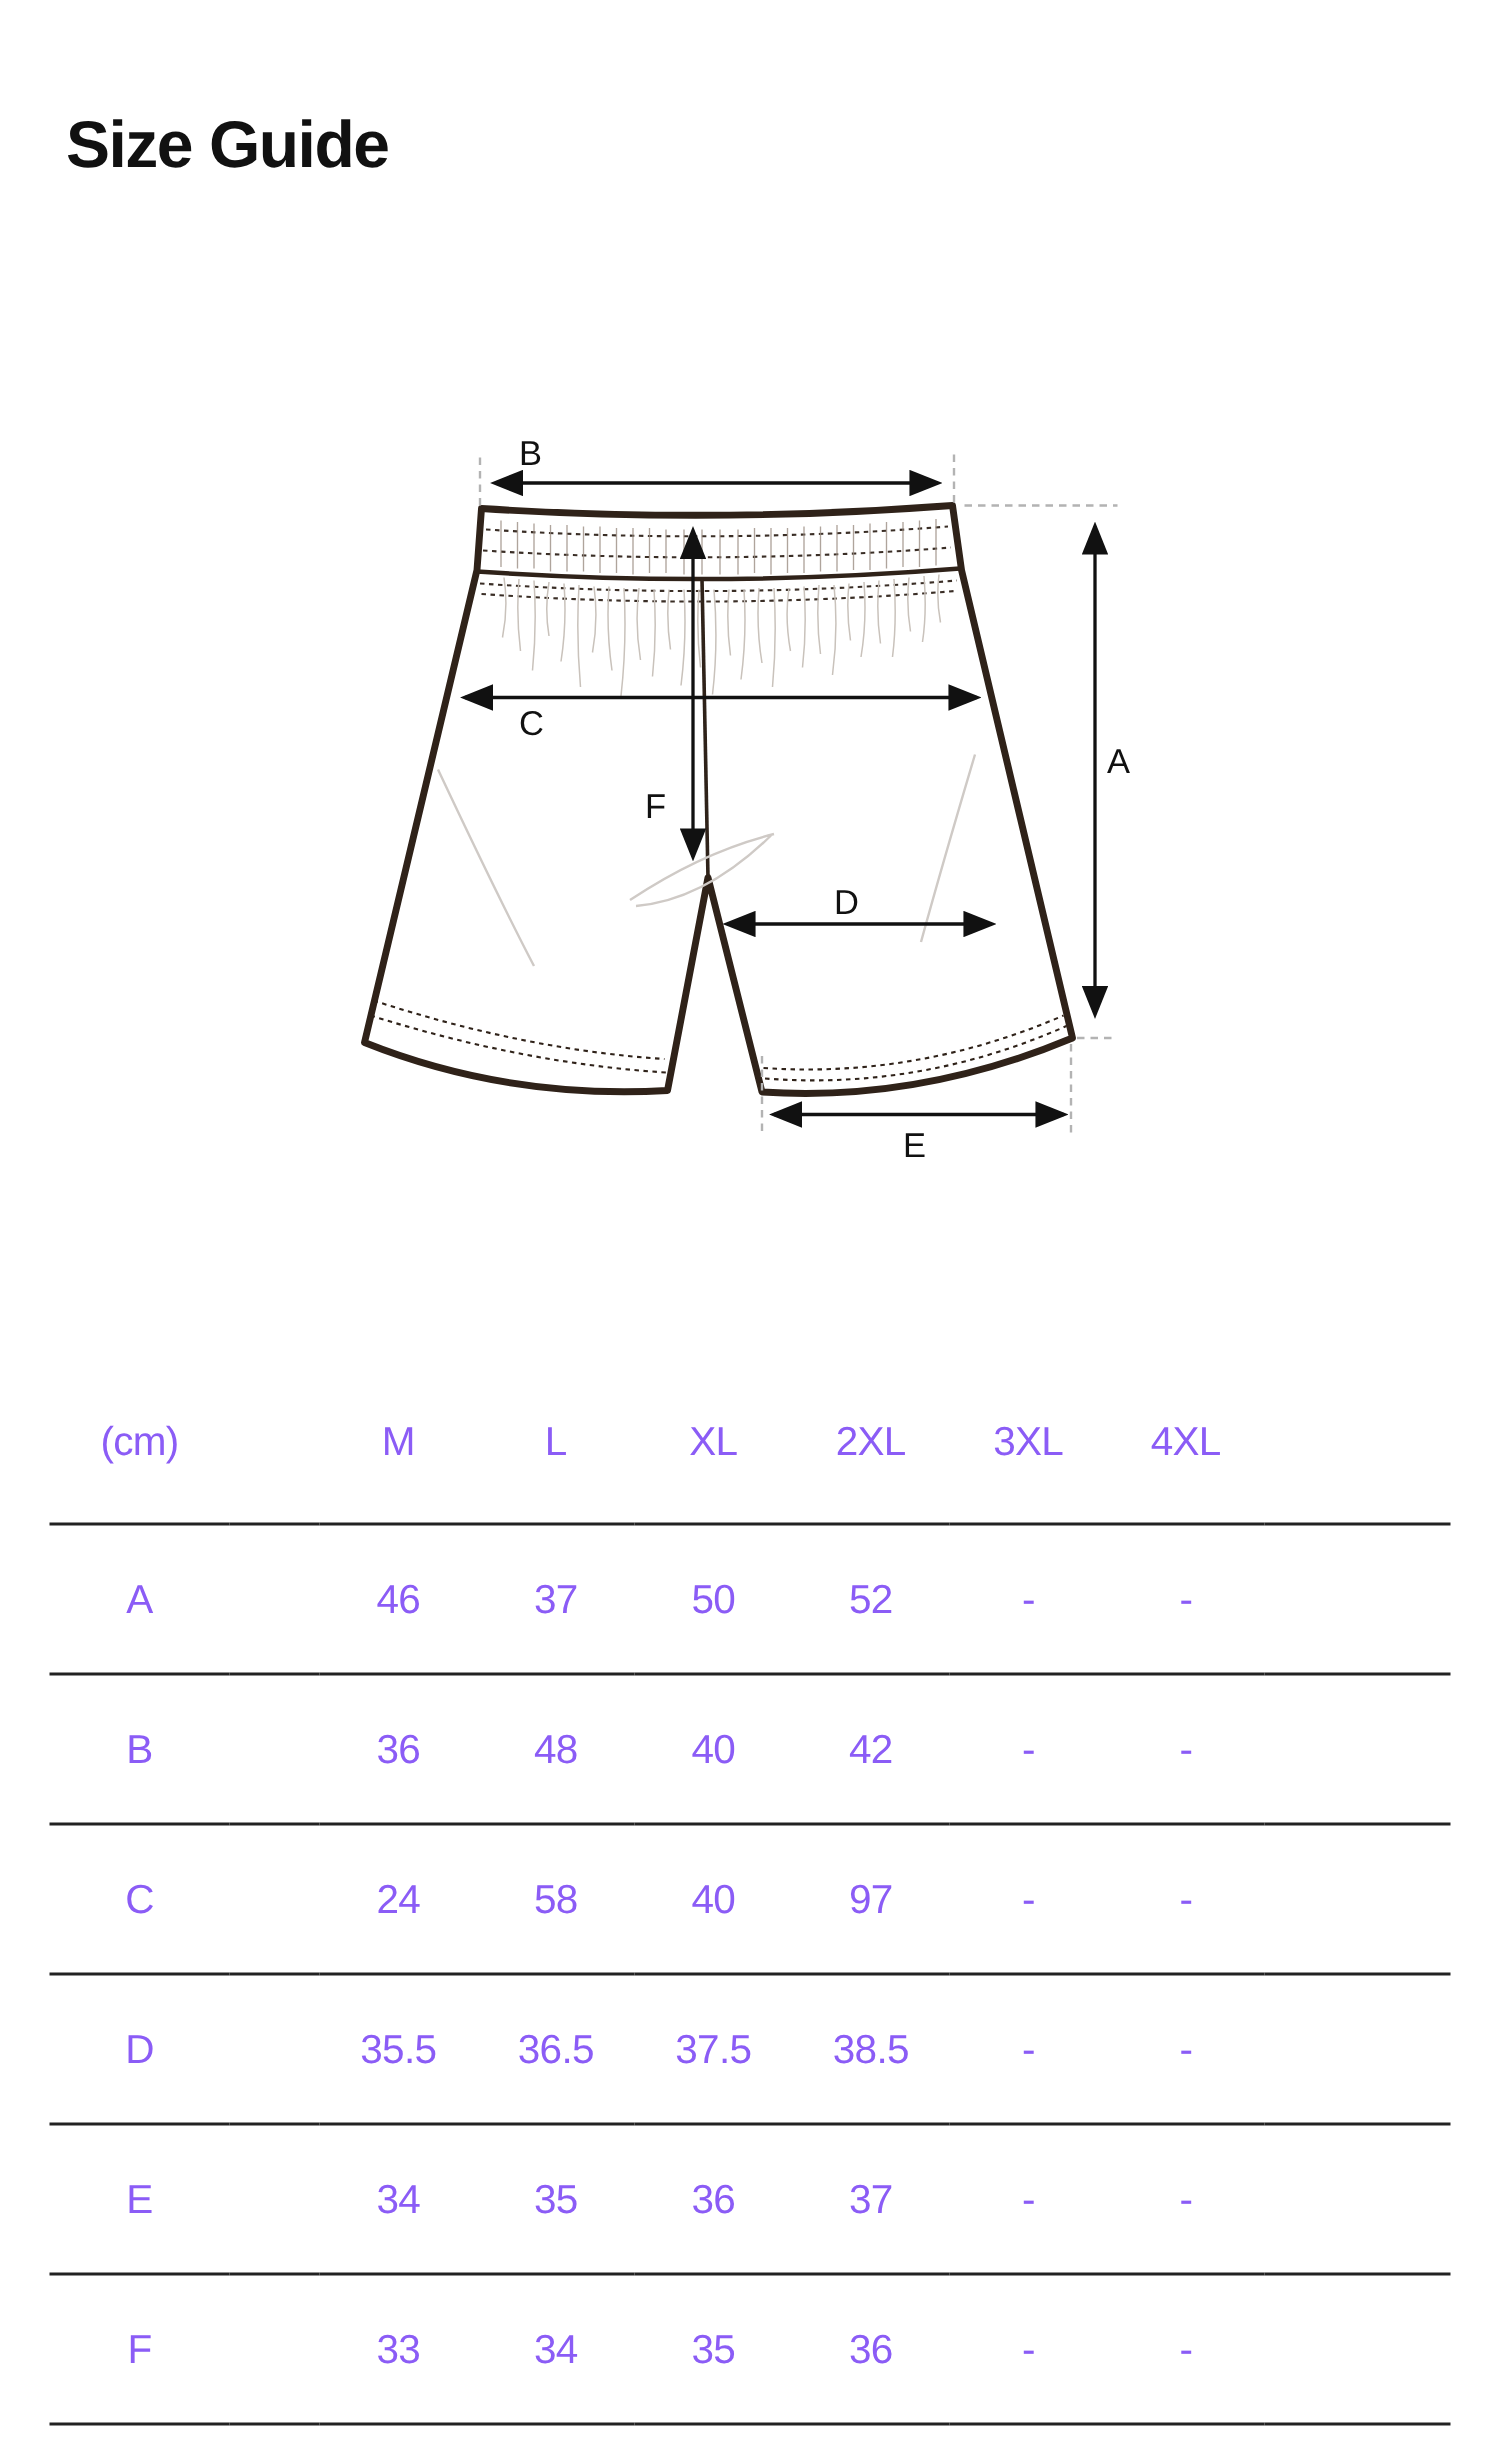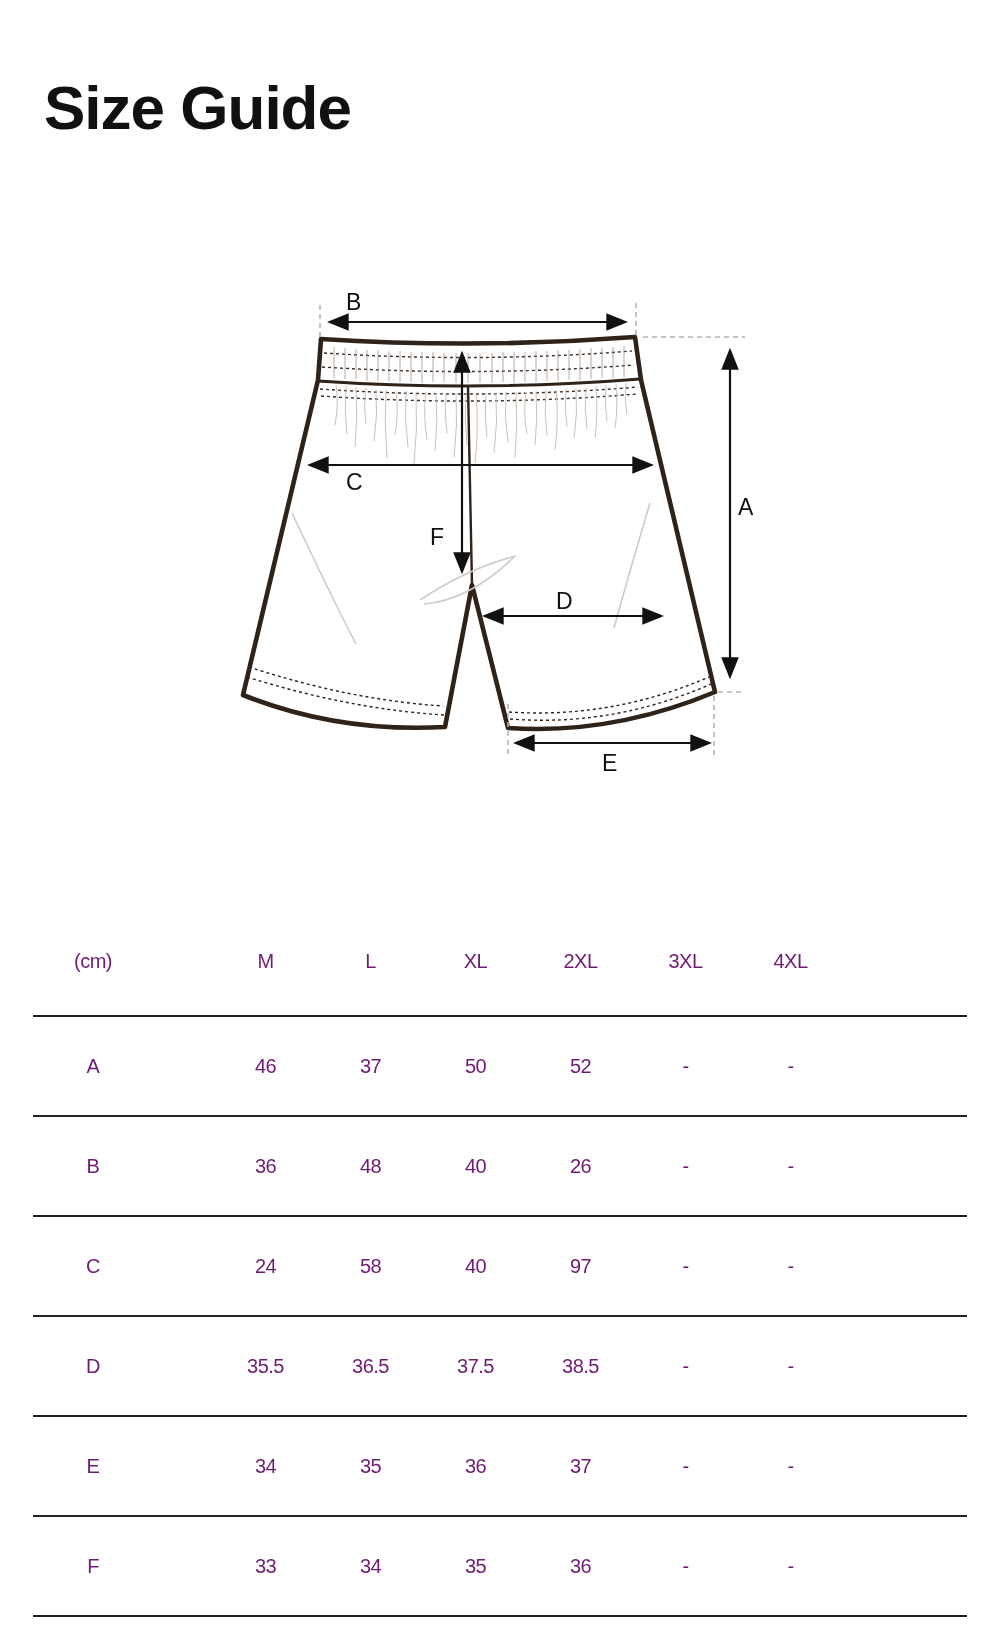--- a/index.html
+++ b/index.html
@@ -1,31 +1,31 @@
 <!DOCTYPE html>
 <html><head>
 <meta charset="utf-8">
 <style>
   html,body{margin:0;padding:0;background:#ffffff;}
   body{font-family:"Liberation Sans", sans-serif; color:#111;}
   #page{position:relative;width:1000px;height:1642px;background:#fff;overflow:hidden;}
 
   .title{
     position:absolute;left:44px;top:72px;
-    font-size:62px;font-weight:700;letter-spacing:-1px;color:#111;
+    font-size:44px;font-weight:700;letter-spacing:-1px;color:#111;
   }
 
   svg text{font-family:"Liberation Sans", sans-serif;}
 
   .dim-label{font-size:23px;fill:#111;}
 
   table.size-table{
     position:absolute;left:33px;top:908px;width:934px;
     border-collapse:collapse;table-layout:fixed;
-    font-size:20px;color:#701a75;
+    font-size:27px;color:#8b5cf6;
   }
   table.size-table th, table.size-table td{
     font-weight:400;text-align:center;vertical-align:middle;padding:0;
     letter-spacing:-0.5px;
   }
   table.size-table thead th{height:107px;}
   table.size-table tbody tr{border-top:2px solid #222;}
   table.size-table tbody tr td{height:98px;}
   table.size-table{border-bottom:2px solid #222;}
 </style>
@@ -113,21 +113,21 @@
         <td>-</td>
         <td>-</td>
         <td></td>
       </tr>
       <tr>
         <td>B</td>
         <td></td>
         <td>36</td>
         <td>48</td>
         <td>40</td>
-        <td>26</td>
+        <td>42</td>
         <td>-</td>
         <td>-</td>
         <td></td>
       </tr>
       <tr>
         <td>C</td>
         <td></td>
         <td>24</td>
         <td>58</td>
         <td>40</td>

